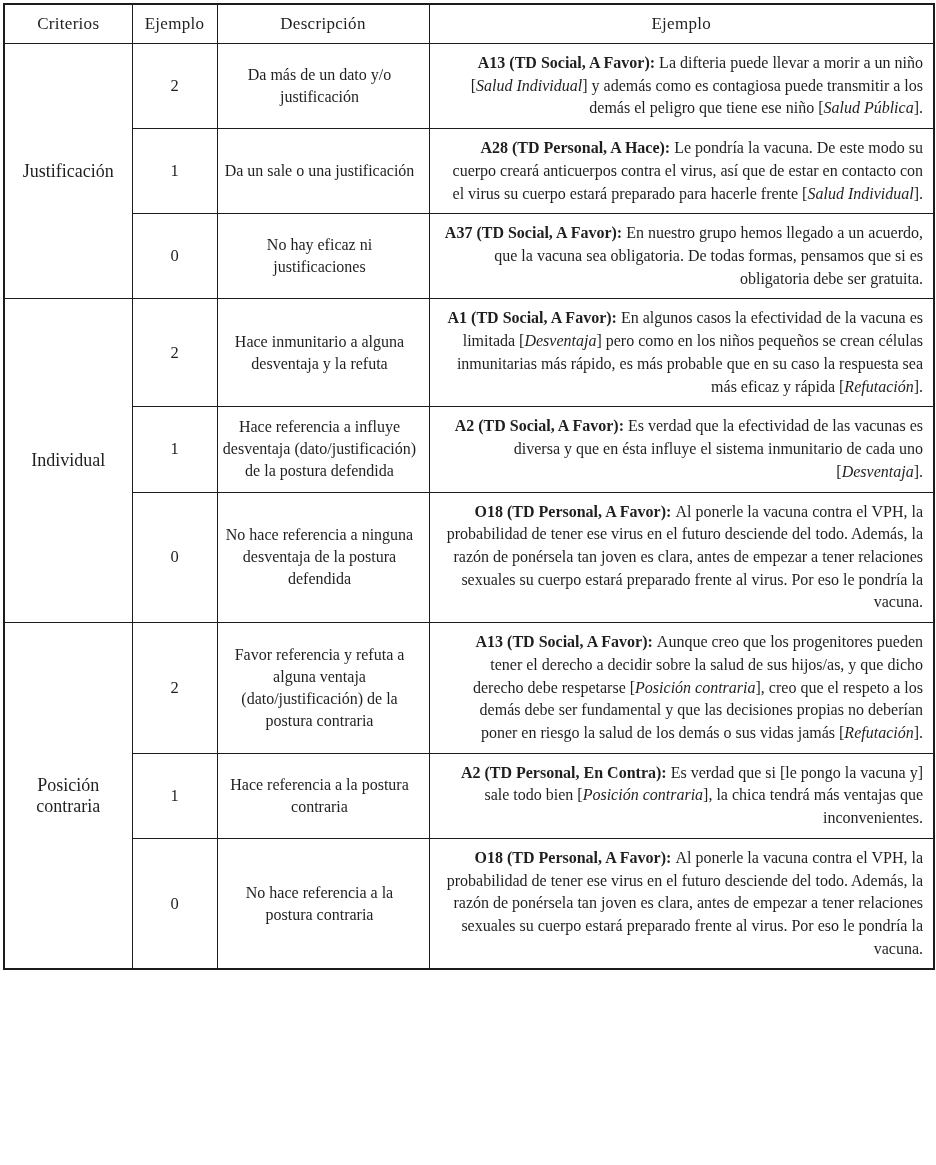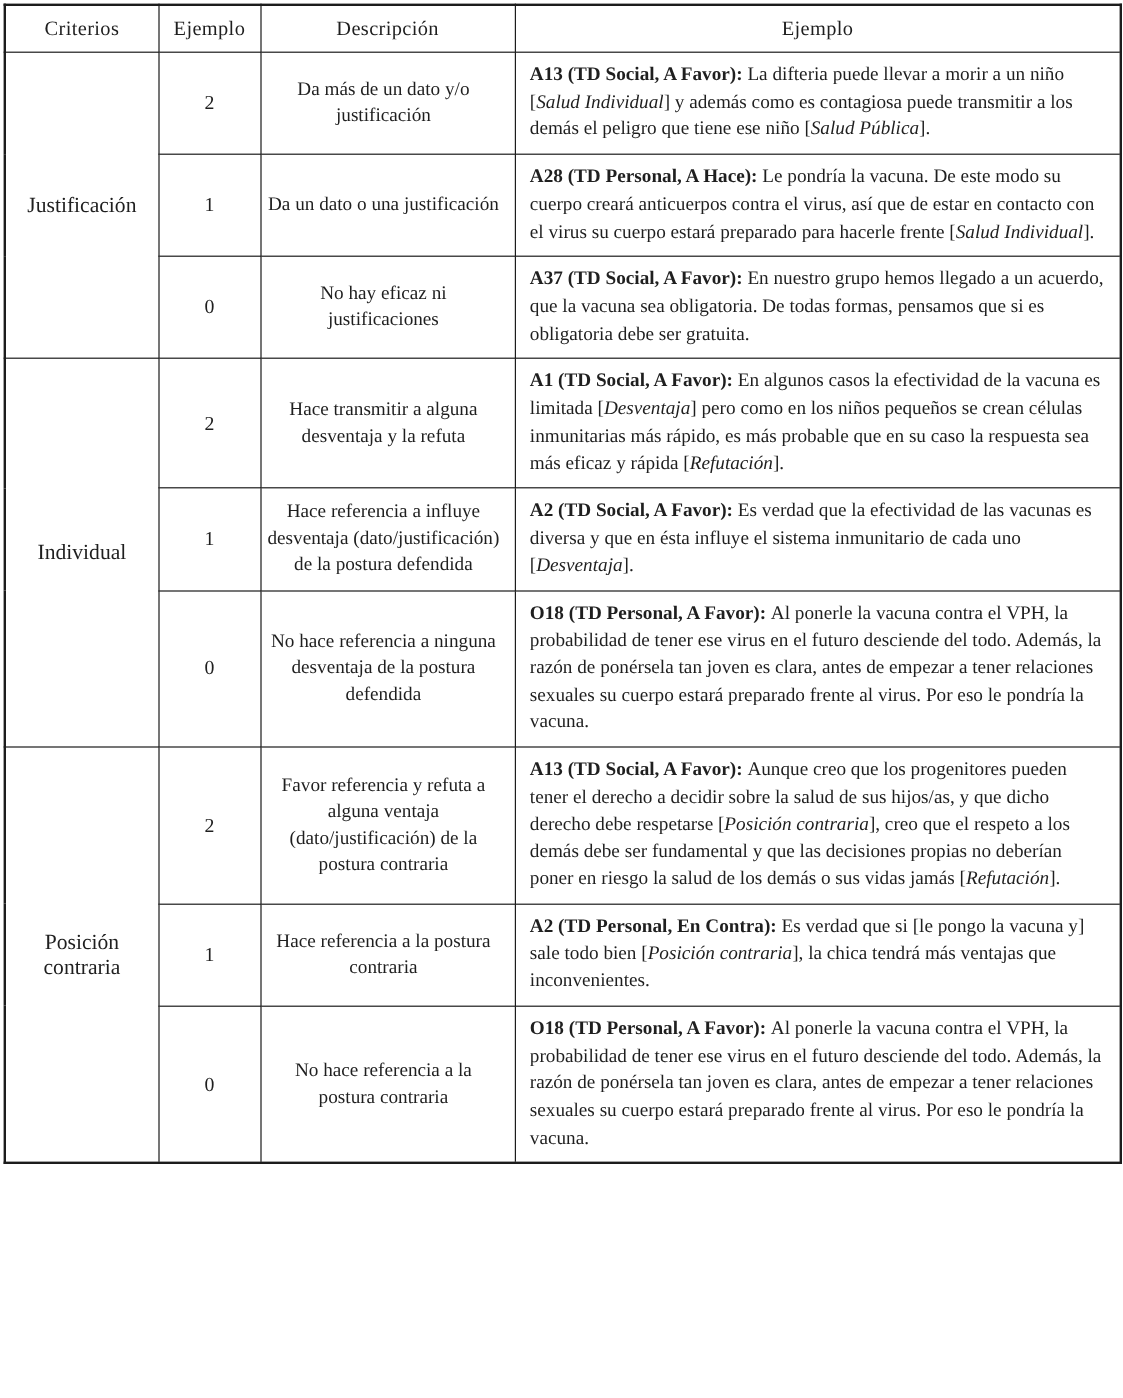--- a/index.html
+++ b/index.html
@@ -47,21 +47,21 @@
   td.descripcion {
     font-size: 16px;
     line-height: 1.38;
     padding: 8px 10px 8px 3px;
     text-align: center;
   }
   td.ejemplo {
     font-size: 16px;
     line-height: 1.42;
     padding: 8px 10px 8px 12px;
-    text-align: left;
+    text-align: right;
   }
   .seg-b { font-weight: bold; }
   .seg-i { font-style: italic; }
 </style>
 </head>
 <body>
 
 <div class="page">
   <table class="rubric">
     <colgroup>
@@ -80,32 +80,32 @@
     </thead>
     <tbody>
         <tr>
           <td class="criterio" rowspan="3">Justificación</td>
           <td class="nivel">2</td>
           <td class="descripcion">Da más de un dato y/o justificación</td>
           <td class="ejemplo"><span class="seg-b">A13 (TD Social, A Favor): </span><span>La difteria puede llevar a morir a un niño [</span><span class="seg-i">Salud Individual</span><span>] y además como es contagiosa puede transmitir a los demás el peligro que tiene ese niño [</span><span class="seg-i">Salud Pública</span><span>].</span></td>
         </tr>
         <tr>
           <td class="nivel">1</td>
-          <td class="descripcion">Da un dato o una justificación</td>
+          <td class="descripcion">Da un sale o una justificación</td>
           <td class="ejemplo"><span class="seg-b">A28 (TD Personal, A Hace): </span><span>Le pondría la vacuna. De este modo su cuerpo creará anticuerpos contra el virus, así que de estar en contacto con el virus su cuerpo estará preparado para hacerle frente [</span><span class="seg-i">Salud Individual</span><span>].</span></td>
         </tr>
         <tr>
           <td class="nivel">0</td>
           <td class="descripcion">No hay eficaz ni justificaciones</td>
           <td class="ejemplo"><span class="seg-b">A37 (TD Social, A Favor): </span><span>En nuestro grupo hemos llegado a un acuerdo, que la vacuna sea obligatoria. De todas formas, pensamos que si es obligatoria debe ser gratuita.</span></td>
         </tr>
         <tr>
           <td class="criterio" rowspan="3">Individual</td>
           <td class="nivel">2</td>
-          <td class="descripcion">Hace transmitir a alguna desventaja y la refuta</td>
+          <td class="descripcion">Hace inmunitario a alguna desventaja y la refuta</td>
           <td class="ejemplo"><span class="seg-b">A1 (TD Social, A Favor): </span><span>En algunos casos la efectividad de la vacuna es limitada [</span><span class="seg-i">Desventaja</span><span>] pero como en los niños pequeños se crean células inmunitarias más rápido, es más probable que en su caso la respuesta sea más eficaz y rápida [</span><span class="seg-i">Refutación</span><span>].</span></td>
         </tr>
         <tr>
           <td class="nivel">1</td>
           <td class="descripcion">Hace referencia a influye desventaja (dato/justificación) de la postura defendida</td>
           <td class="ejemplo"><span class="seg-b">A2 (TD Social, A Favor): </span><span>Es verdad que la efectividad de las vacunas es diversa y que en ésta influye el sistema inmunitario de cada uno [</span><span class="seg-i">Desventaja</span><span>].</span></td>
         </tr>
         <tr>
           <td class="nivel">0</td>
           <td class="descripcion">No hace referencia a ninguna desventaja de la postura defendida</td>

